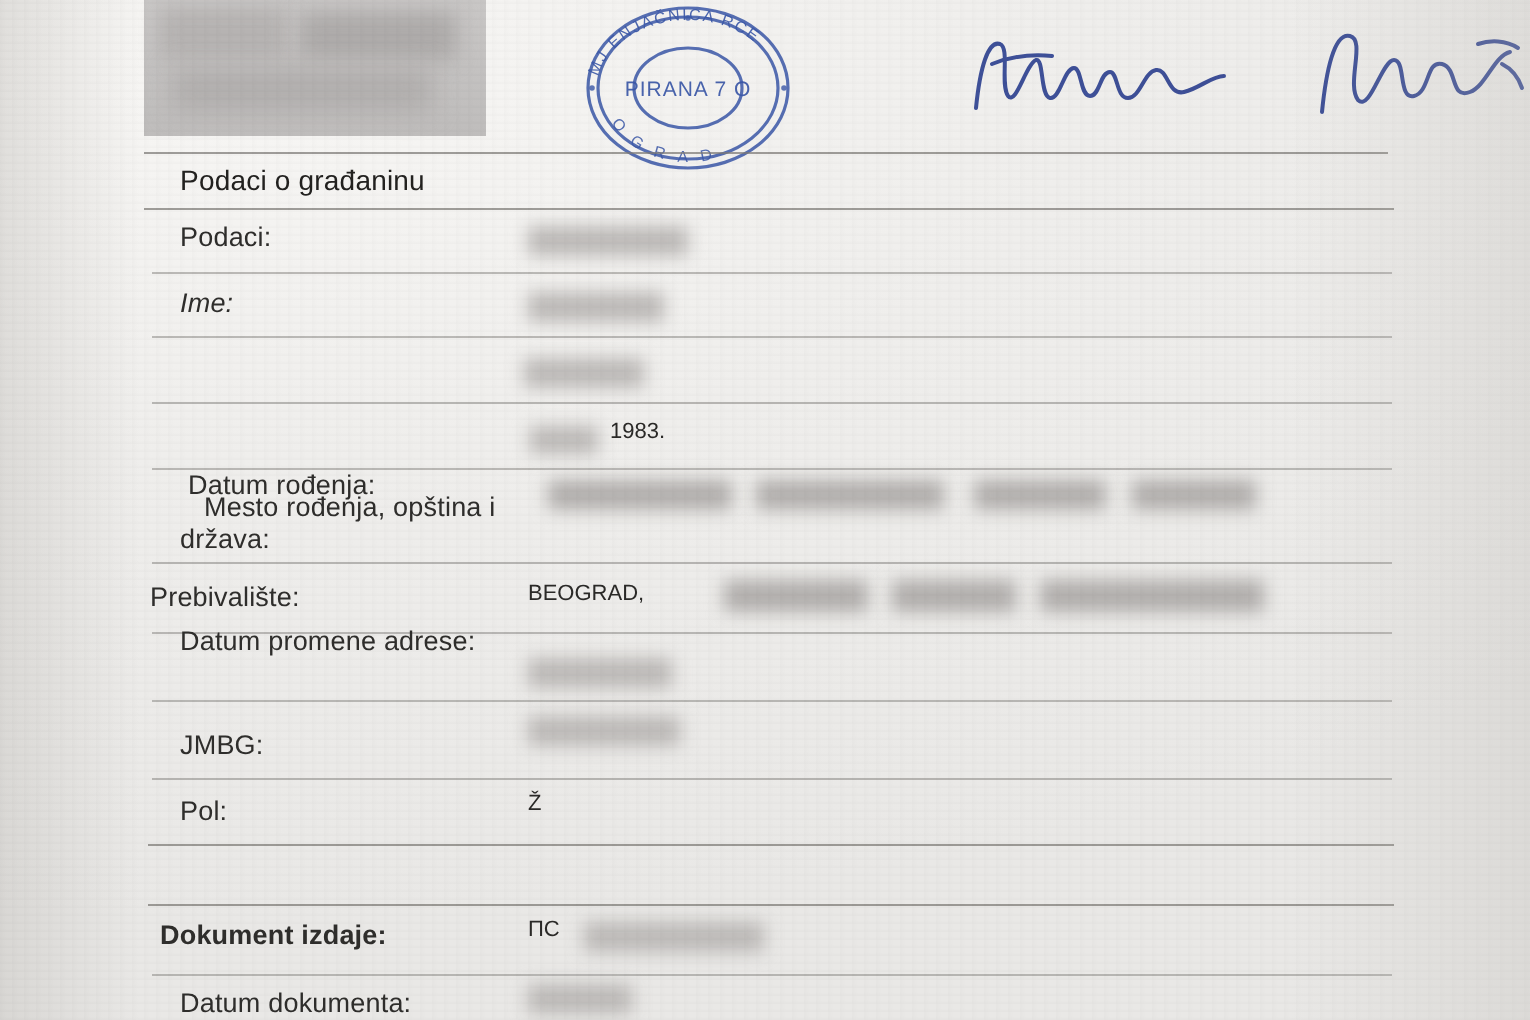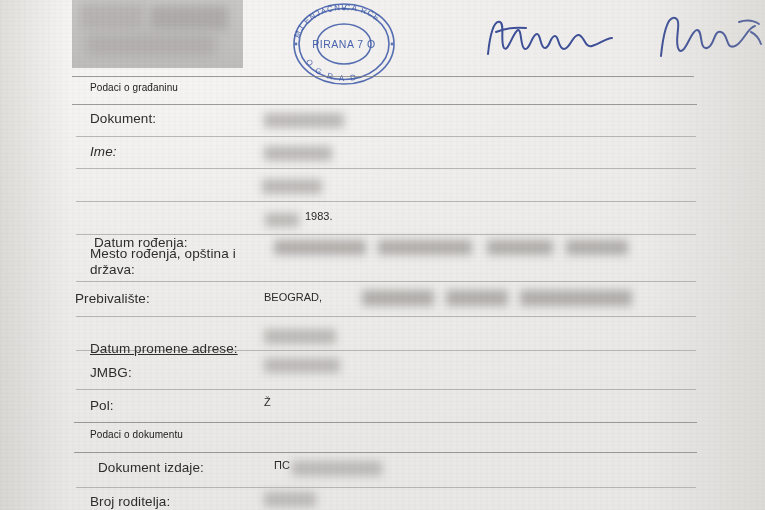--- a/index.html
+++ b/index.html
@@ -78,21 +78,21 @@
   .label {
     position: absolute;
     color: #2f2e2c;
     font-size: 13.5px;
     letter-spacing: .1px;
     white-space: nowrap;
   }
   .section {
     position: absolute;
     color: #232220;
-    font-size: 10px;
+    font-size: 14px;
     letter-spacing: .1px;
     white-space: nowrap;
   }
   .value {
     position: absolute;
     color: #2b2a28;
     font-size: 11px;
     white-space: nowrap;
   }
 
@@ -208,57 +208,56 @@
   <div class="rule thin" style="left:76px; top:281px; width:620px;"></div>
   <div class="rule thin" style="left:76px; top:316px; width:620px;"></div>
   <div class="rule thin" style="left:76px; top:350px; width:620px;"></div>
   <div class="rule thin" style="left:76px; top:389px; width:620px;"></div>
   <div class="rule" style="left:74px; top:422px; width:623px;"></div>
   <div class="rule" style="left:74px; top:452px; width:623px;"></div>
   <div class="rule thin" style="left:76px; top:487px; width:620px;"></div>
 
   <div class="section" style="left:90px; top:82px;">Podaci o građaninu</div>
 
-  <div class="label" style="left:90px; top:111px;">Dokument:</div>
+  <div class="label" style="left:90px; top:111px;">Podaci:</div>
   <div class="redact" style="left:264px; top:113px; width:80px; height:15px;"></div>
 
   <div class="label" style="left:90px; top:144px;font-style:italic;">Ime:</div>
   <div class="redact" style="left:264px; top:146px; width:68px; height:15px;"></div>
 
   <div class="redact" style="left:262px; top:179px; width:60px; height:15px;"></div>
 
   <div class="label" style="left:94px; top:211px;margin-top:24px;">Datum rođenja:</div>
   <div class="redact" style="left:265px; top:213px; width:34px; height:14px;"></div>
   <div class="value" style="left:305px; top:210px;">1983.</div>
 
-  <div class="label" style="left:90px; top:246px;">Mesto rođenja, opština i</div>
+  <div class="label" style="left:102px; top:246px;">Mesto rođenja, opština i</div>
   <div class="label" style="left:90px; top:262px;text-align:right;">država:</div>
   <div class="redact dark" style="left:274px; top:240px; width:92px; height:15px;"></div>
   <div class="redact dark" style="left:378px; top:240px; width:94px; height:15px;"></div>
   <div class="redact dark" style="left:487px; top:240px; width:66px; height:15px;"></div>
   <div class="redact dark" style="left:566px; top:240px; width:62px; height:15px;"></div>
 
   <div class="label" style="left:75px; top:291px;">Prebivalište:</div>
   <div class="value" style="left:264px; top:291px;">BEOGRAD,</div>
   <div class="redact dark" style="left:362px; top:290px; width:72px; height:16px;"></div>
   <div class="redact dark" style="left:446px; top:290px; width:62px; height:16px;"></div>
   <div class="redact dark" style="left:520px; top:290px; width:112px; height:16px;"></div>
 
-  <div class="label" style="left:90px; top:341px;text-decoration:underline;">Datum promene adrese:</div>
+  <div class="label" style="left:90px; top:313px;">Datum promene adrese:</div>
   <div class="redact" style="left:264px; top:329px; width:72px; height:15px;"></div>
 
   <div class="label" style="left:90px; top:365px;">JMBG:</div>
   <div class="redact" style="left:264px; top:358px; width:76px; height:15px;"></div>
 
   <div class="label" style="left:90px; top:398px;text-align:center;">Pol:</div>
   <div class="value" style="left:264px; top:396px;">Ž</div>
 
-  <div class="section" style="left:90px; top:429px;">Podaci o dokumentu</div>
-
-  <div class="label" style="left:98px; top:460px;">Dokument izdaje:</div>
-  <div class="value" style="left:274px; top:459px;">ПС</div>
+
+  <div class="label" style="left:80px; top:460px;font-weight:bold;">Dokument izdaje:</div>
+  <div class="value" style="left:264px; top:459px;">ПС</div>
   <div class="redact" style="left:292px; top:461px; width:90px; height:15px;"></div>
 
-  <div class="label" style="left:90px; top:494px;">Broj roditelja:</div>
+  <div class="label" style="left:90px; top:494px;">Datum dokumenta:</div>
   <div class="redact" style="left:264px; top:492px; width:52px; height:15px;"></div>
 
   <div class="noise"></div>
 </div>
 
 </body></html>

